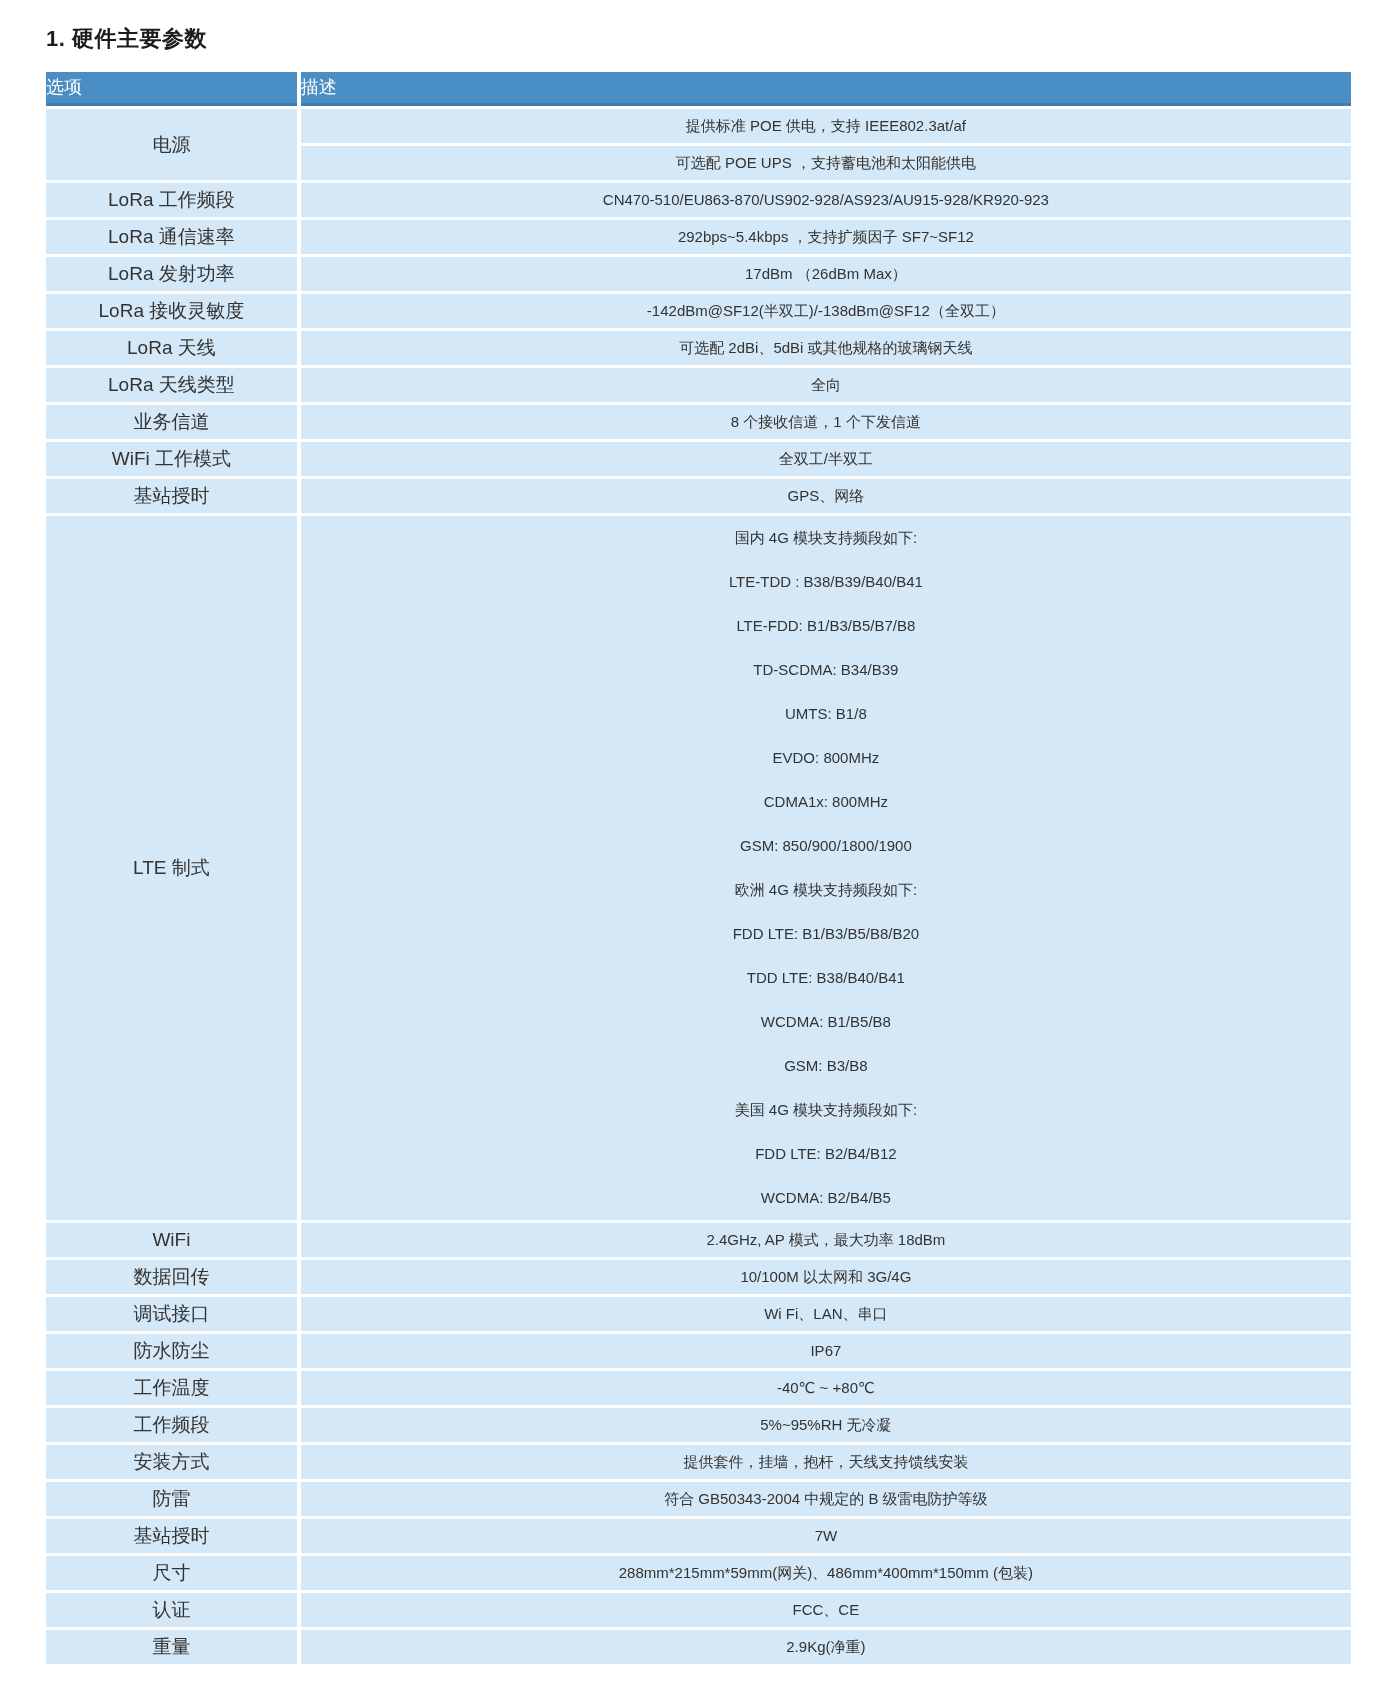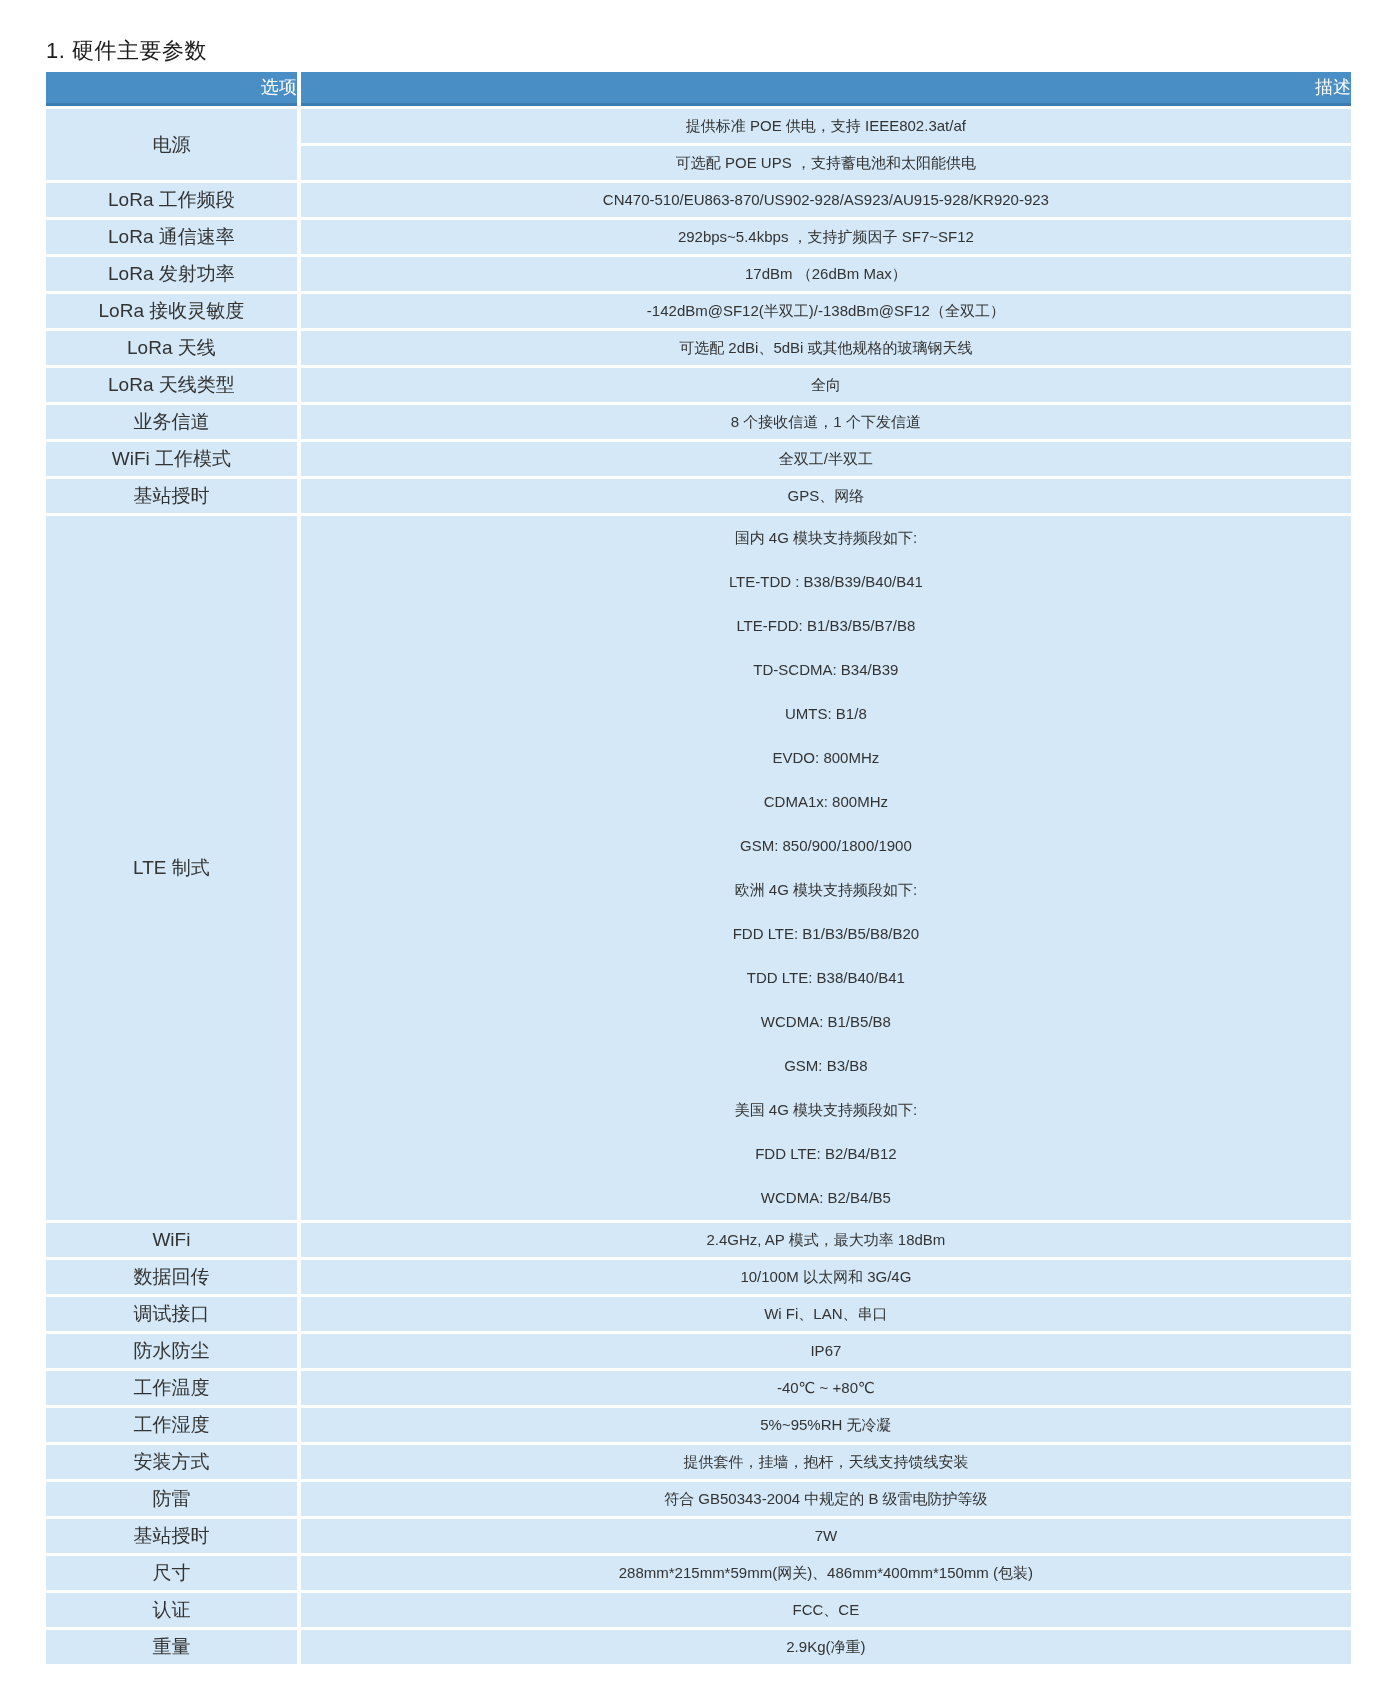--- a/index.html
+++ b/index.html
@@ -9,39 +9,38 @@
     --header-text:#ffffff;
     --cell-text:#333333;
     --title-text:#1c1c1c;
   }
   *{margin:0;padding:0;box-sizing:border-box;}
   html,body{width:1400px;height:1695px;background:#ffffff;
     font-family:"Liberation Sans","DejaVu Sans",sans-serif;}
   .page{position:relative;width:1400px;height:1695px;background:#ffffff;overflow:hidden;}
   .doc-title{
     position:absolute;left:46px;top:24px;
-    font-size:22px;font-weight:normal;color:var(--title-text);
+    font-size:22px;font-weight:bold;color:var(--title-text);
     letter-spacing:0.5px;
-    margin-top:12px;
   }
   .spec-table{
     position:absolute;left:42px;top:69px;
     width:1313px;
     border-collapse:separate;
     border-spacing:4px 3px;
     table-layout:fixed;
   }
   .spec-table col.c-option{width:250px;}
   .spec-table col.c-desc{width:1047px;}
   .spec-table th{
     background:var(--header-bg);
     color:var(--header-text);
     font-size:18px;font-weight:normal;
     height:31px;line-height:31px;
-    text-align:right;vertical-align:middle;
+    text-align:left;vertical-align:middle;
     border-bottom:3px solid var(--header-border);
     padding:0;
     margin-top:28px;
   }
   .spec-table td{
     background:var(--row-bg);
     color:var(--cell-text);
     font-size:15px;
     height:18px;line-height:34px;
     text-align:center;vertical-align:middle;
@@ -155,21 +154,21 @@
         </tr>
         <tr>
           <td class="option-cell">防水防尘</td>
           <td>IP67</td>
         </tr>
         <tr>
           <td class="option-cell">工作温度</td>
           <td>-40℃ ~ +80℃</td>
         </tr>
         <tr>
-          <td class="option-cell">工作湿度</td>
+          <td class="option-cell">工作频段</td>
           <td>5%~95%RH 无冷凝</td>
         </tr>
         <tr>
           <td class="option-cell">安装方式</td>
           <td>提供套件，挂墙，抱杆，天线支持馈线安装</td>
         </tr>
         <tr>
           <td class="option-cell">防雷</td>
           <td>符合 GB50343-2004 中规定的 B 级雷电防护等级</td>
         </tr>

